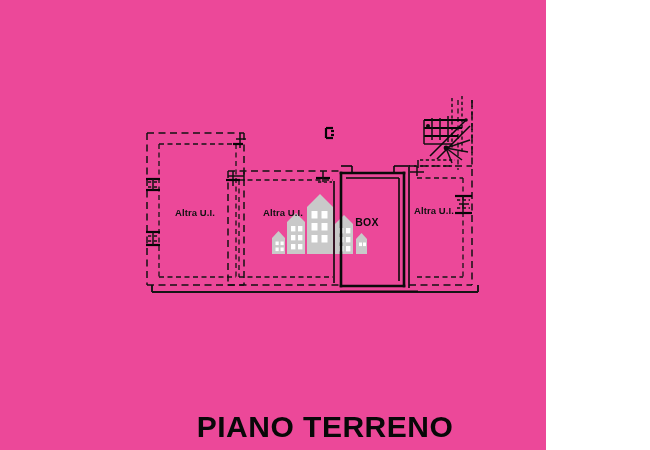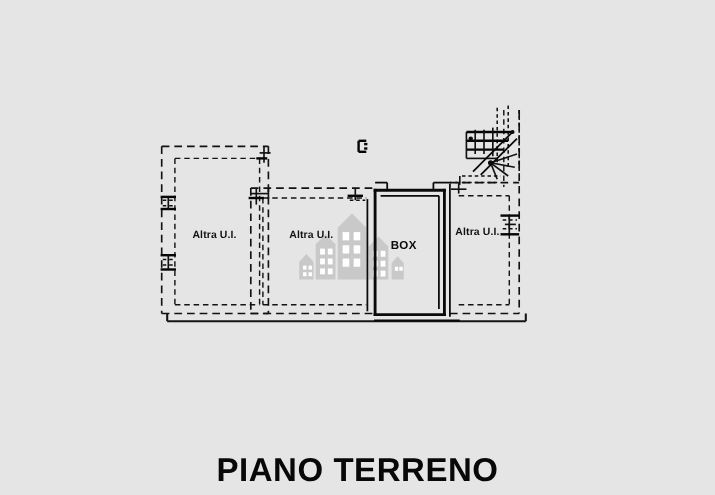--- a/index.html
+++ b/index.html
@@ -10,23 +10,23 @@
   }
   body {
     width: 650px;
     height: 450px;
     overflow: hidden;
     font-family: "Liberation Sans", sans-serif;
     position: relative;
   }
   #plan-root {
     position: relative;
-    width: 650px;
+    width: 546px;
     height: 450px;
-    background: #e5e5e5;
+    background: #ec4899;
     text-align: right;
   }
   #floorplan-svg {
     position: absolute;
     left: 0;
     top: 0;
     width: 650px;
     height: 450px;
     display: block;
   }

